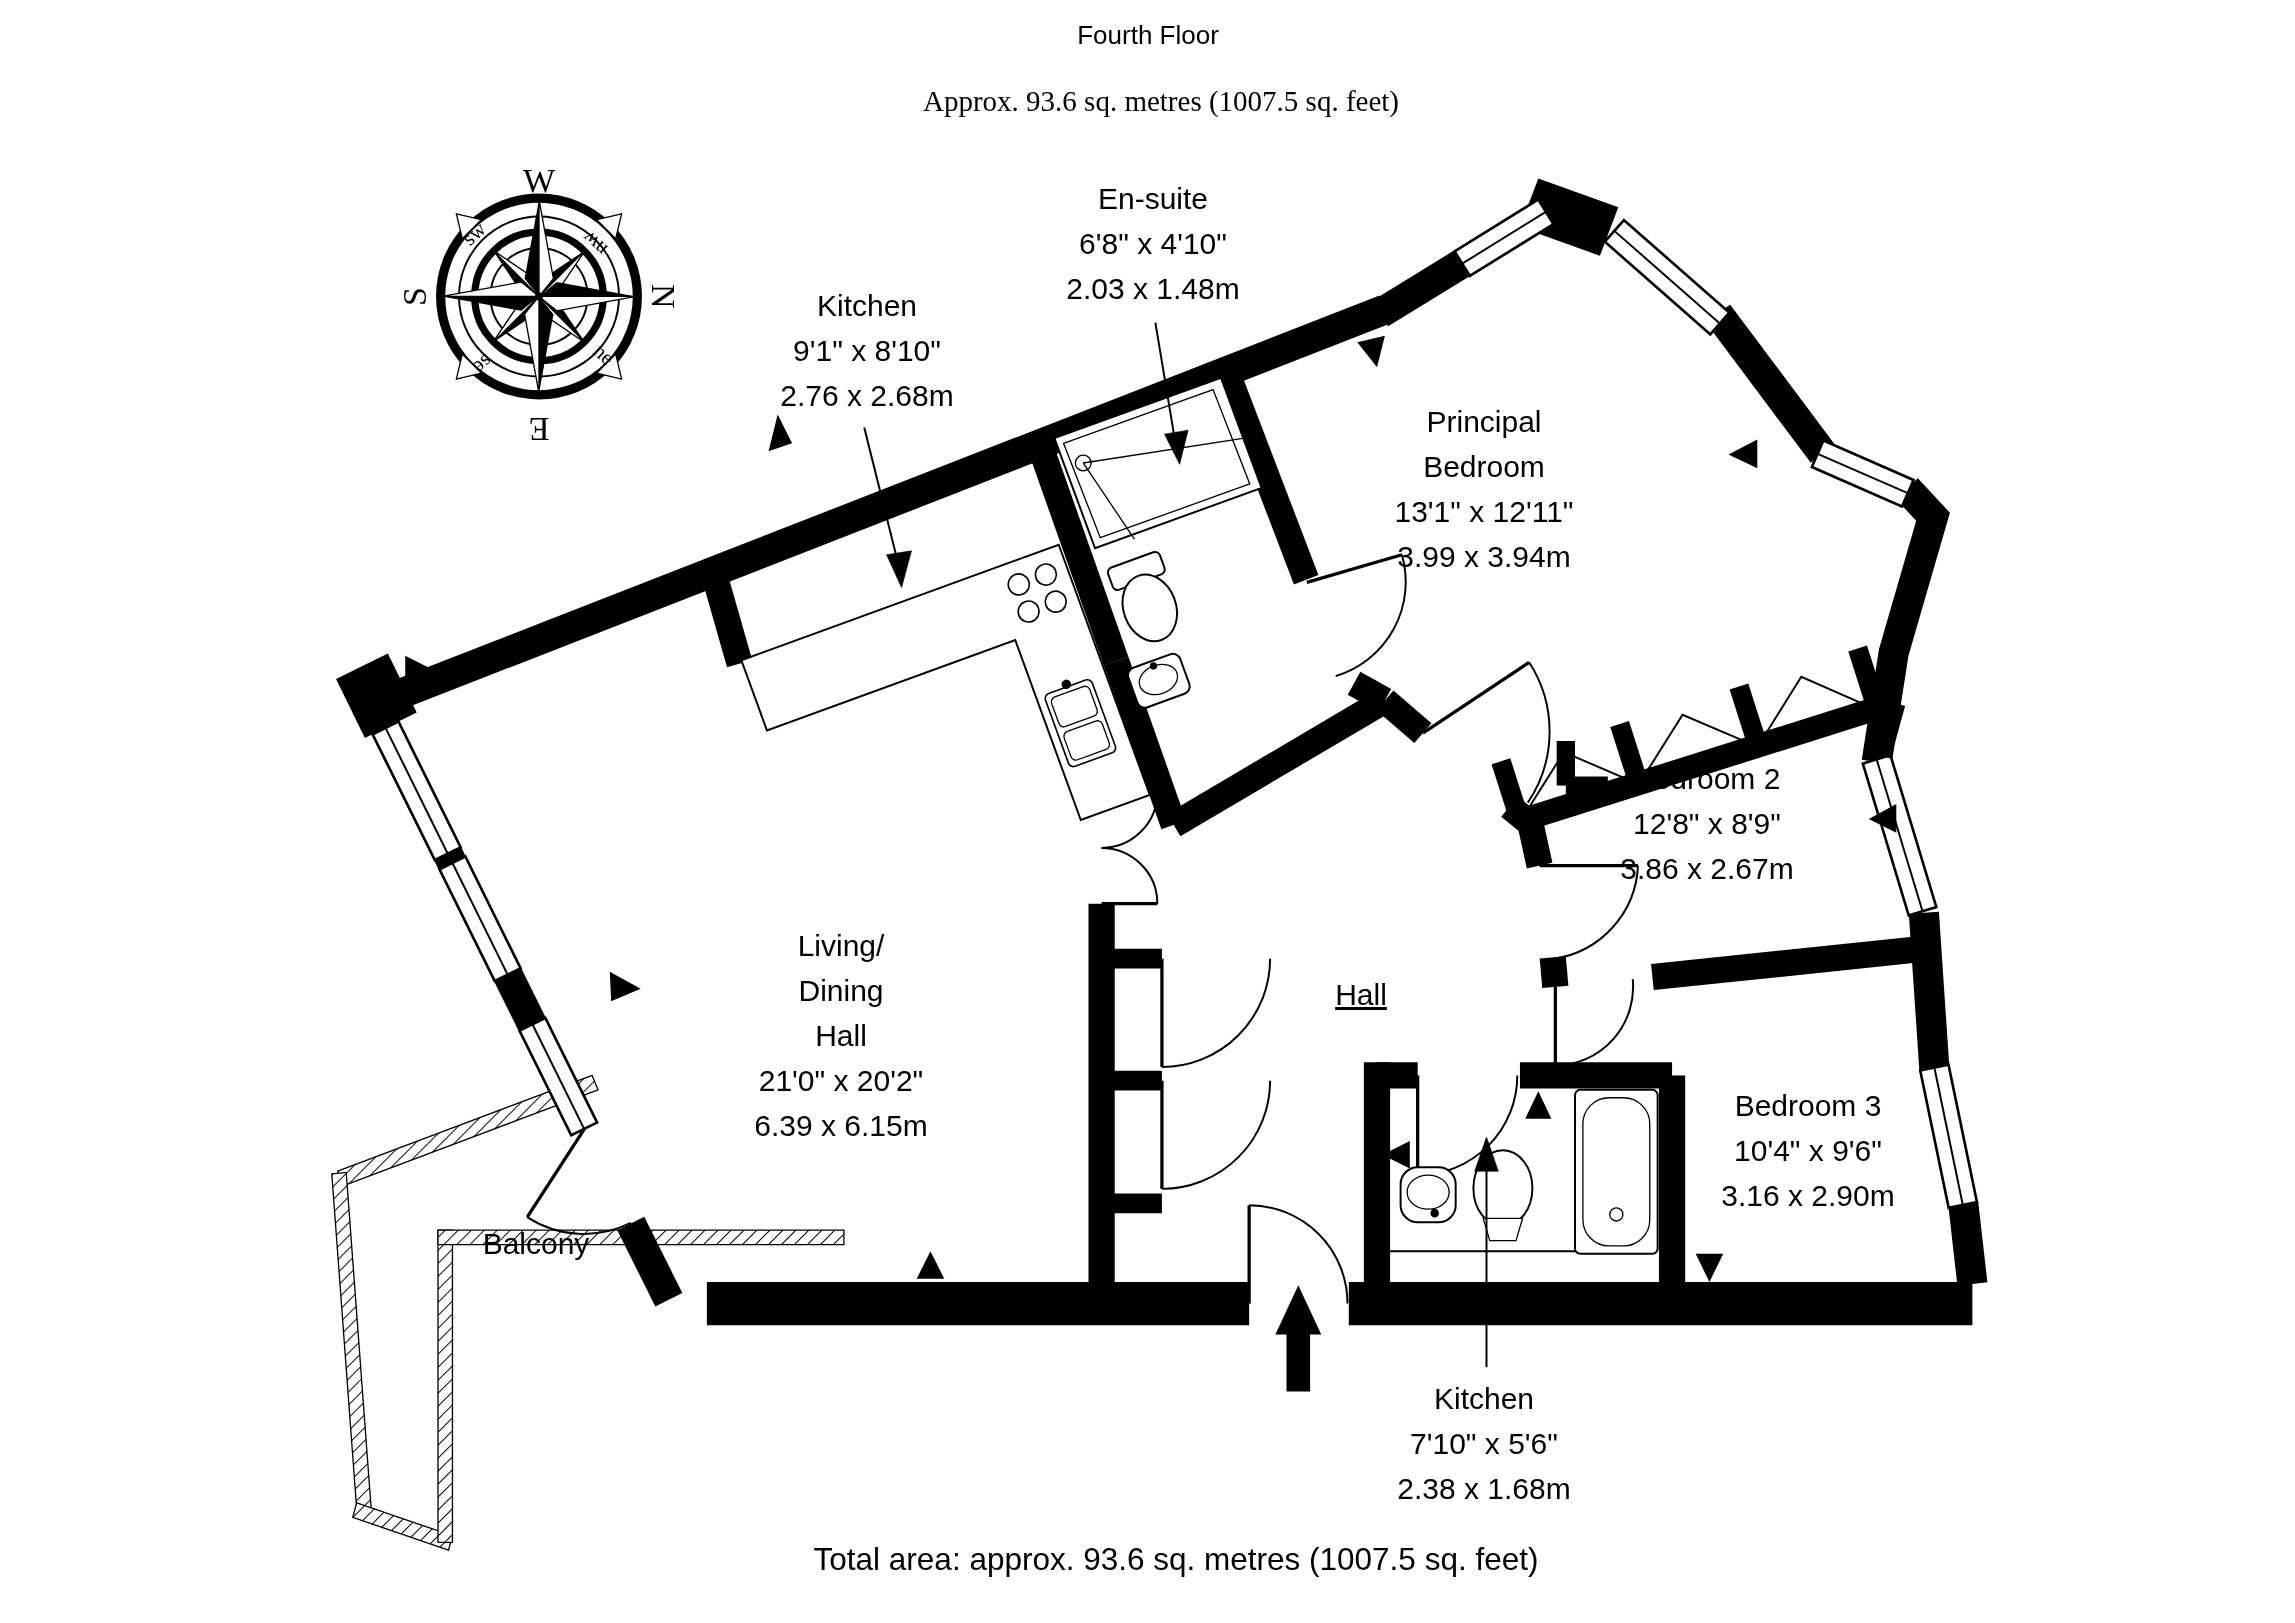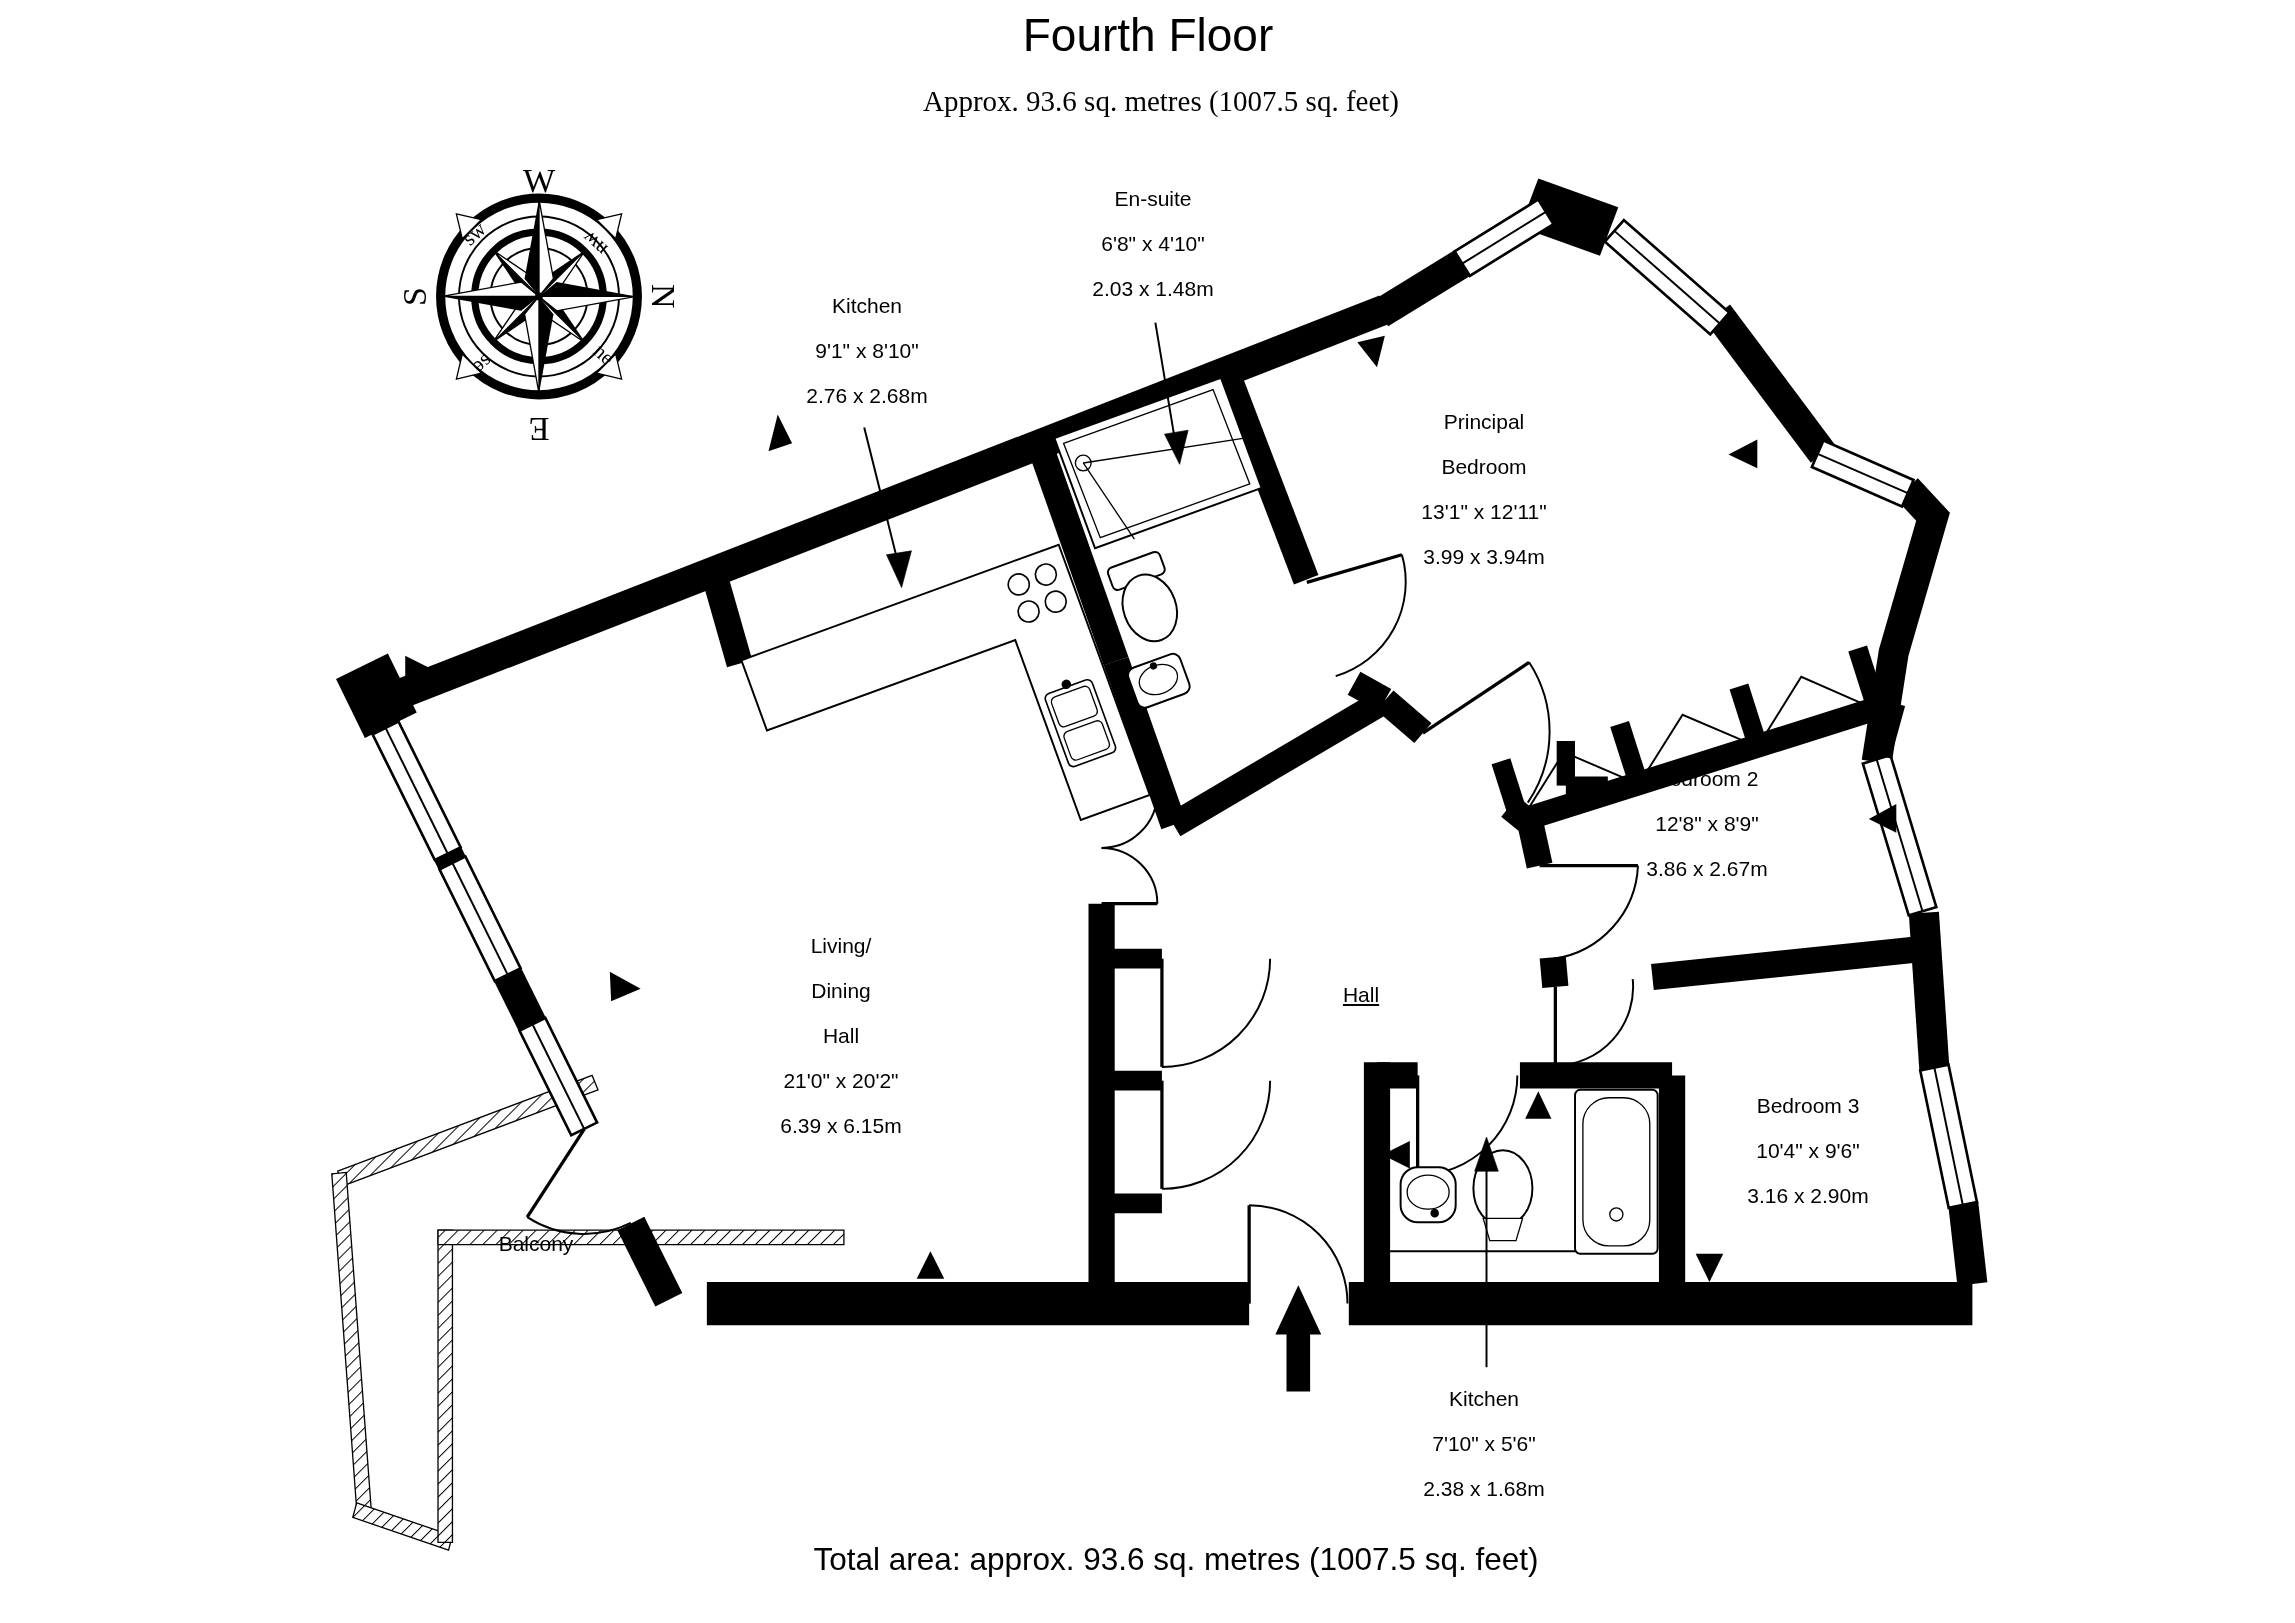--- a/index.html
+++ b/index.html
@@ -1,20 +1,20 @@
 <!DOCTYPE html>
 <html style="font-size:10.5px"><head>
 <meta charset="utf-8">
 <style>
   html,body{margin:0;padding:0;background:#ffffff;}
   body{width:2295px;height:1623px;font-family:"Liberation Sans",sans-serif;color:#000;}
   .page{position:relative;width:2295px;height:1623px;background:#fff;overflow:hidden;}
   .plan-svg{position:absolute;left:0;top:0;width:2295px;height:1623px;}
-  .lbl{position:absolute;transform:translateX(-50%);text-align:center;font-size:21px;line-height:45px;white-space:nowrap;}
-  .title{position:absolute;transform:translateX(-50%);font-size:46px;line-height:42px;}
+  .lbl{position:absolute;transform:translateX(-50%);text-align:center;font-size:30px;line-height:45px;white-space:nowrap;}
+  .title{position:absolute;transform:translateX(-50%);font-size:26px;line-height:42px;}
   .subtitle{position:absolute;transform:translateX(-50%);font-family:"Liberation Serif",serif;font-size:29px;}
   .total{position:absolute;transform:translateX(-50%);font-size:31.5px;}
 </style>
 </head>
 <body>
 
 <div class="page">
 
 <svg class="plan-svg" viewBox="0 0 3500 2475" xmlns="http://www.w3.org/2000/svg">
   <defs>

